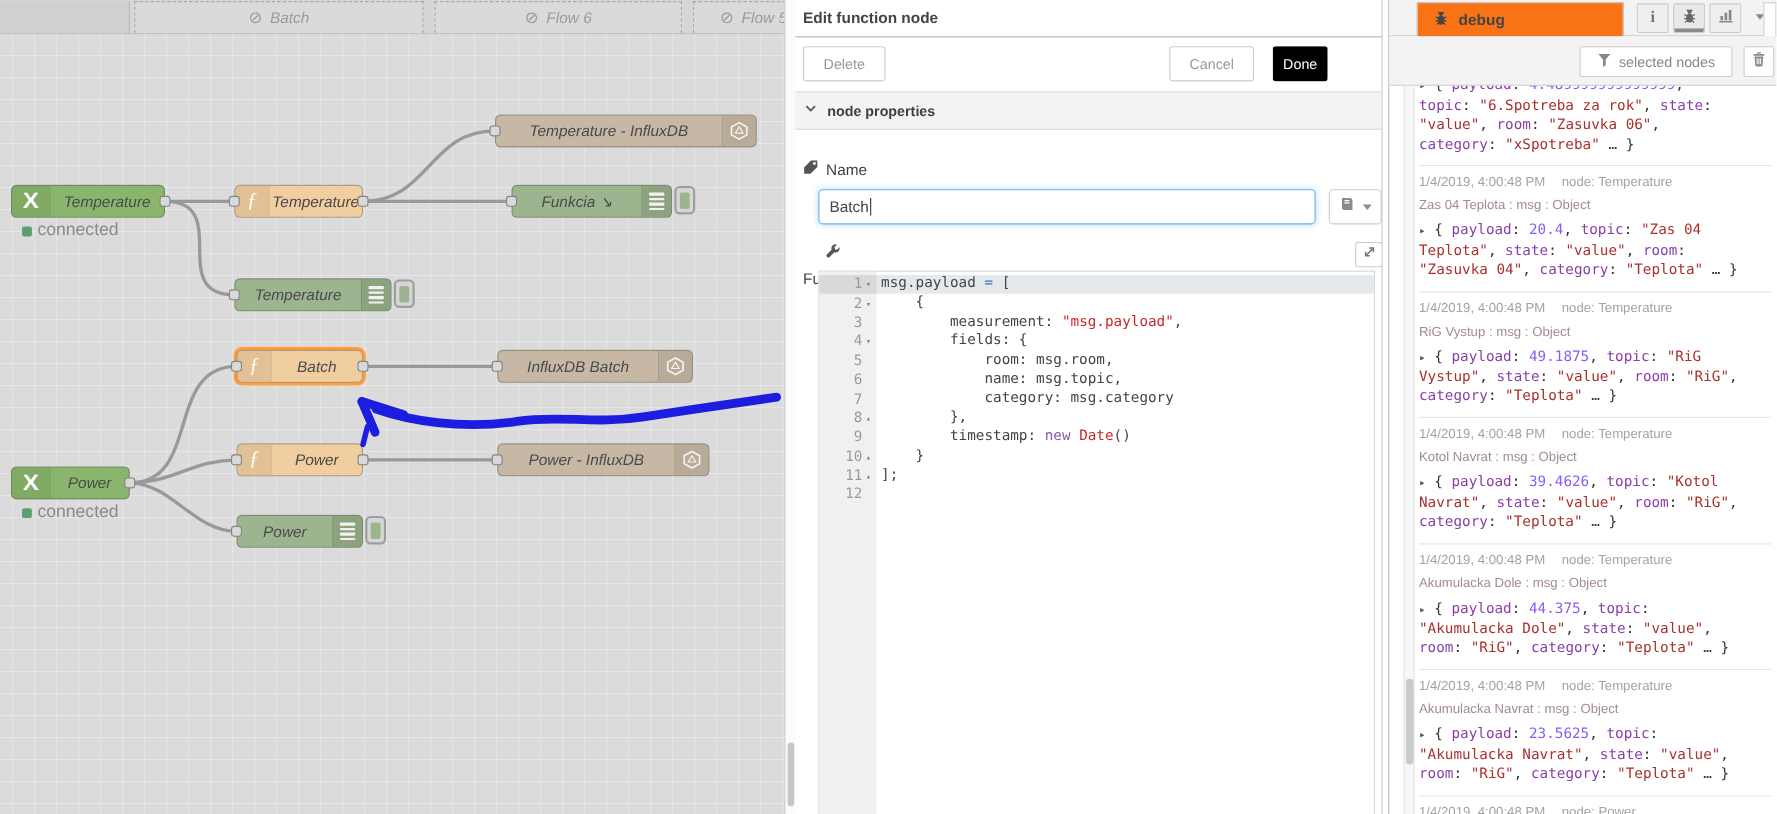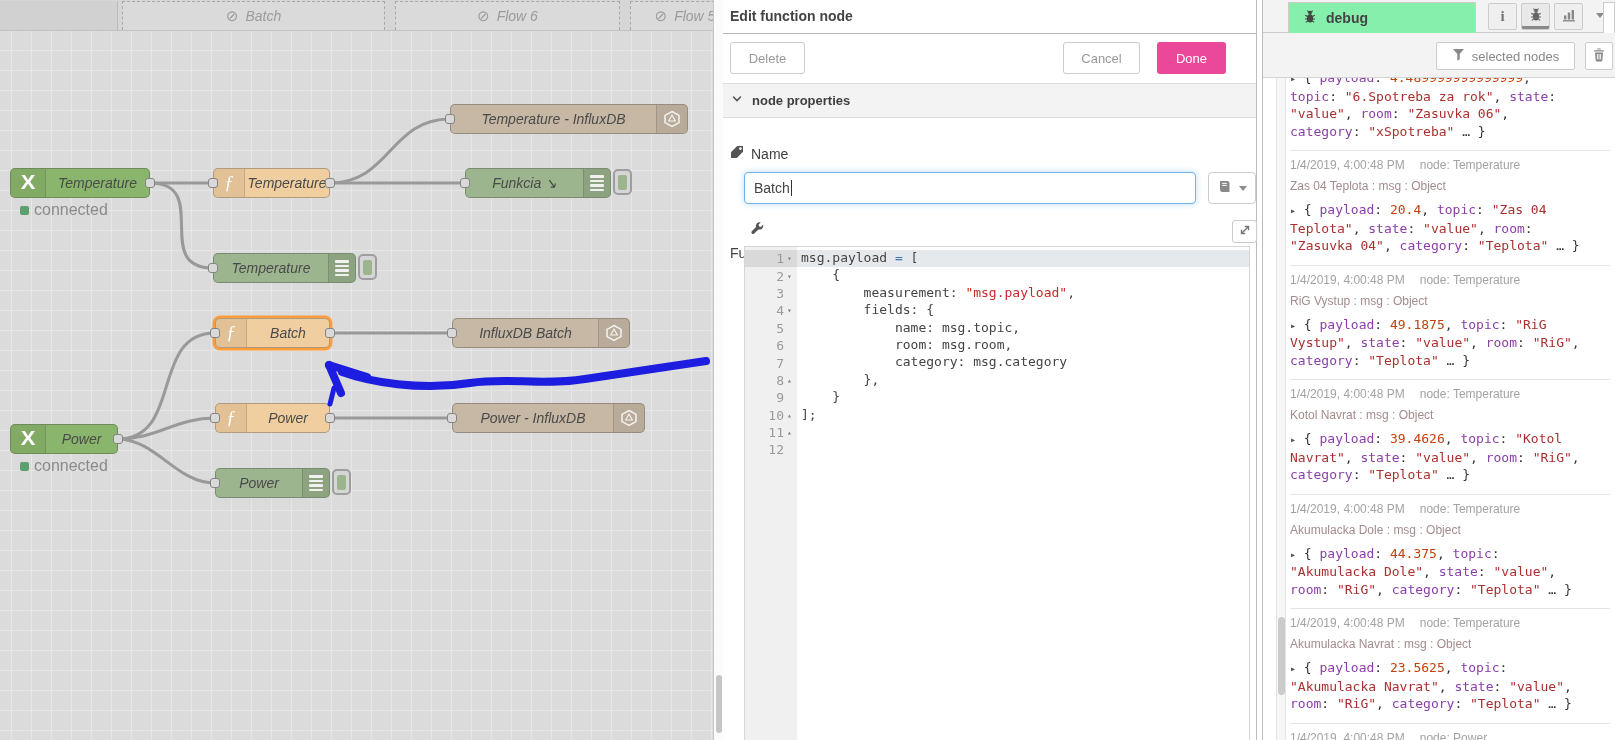--- a/index.html
+++ b/index.html
@@ -81,21 +81,21 @@
   .codearea{flex:1;padding-top:3px;overflow:hidden;}
   .code-row{height:17.4px;white-space:pre;color:#444;padding-left:4px;}
   .code-row.c-active{background:#e6e9ec;}
   .tp{color:#444}.to{color:#4271ae}.ts{color:#c82829}.tk{color:#8959a8}.tc{color:#c82829}
 
   
   .gap{position:absolute;left:1257px;top:0;width:5px;height:740px;background:#fff;z-index:7;}
   .debug{position:absolute;left:1262px;top:0;width:353px;height:740px;background:#fff;border-left:1px solid #bbb;
     box-sizing:border-box;z-index:7;}
   .dbg-header{position:absolute;left:0;top:0;right:0;height:33px;background:#f3f3f3;border-bottom:1px solid #ccc;box-sizing:border-box;}
-  .dbg-tab{position:absolute;left:25px;top:2px;width:188px;height:31px;background:#86efac;border:1px solid #ccc;
+  .dbg-tab{position:absolute;left:25px;top:2px;width:188px;height:31px;background:#f97316;border:1px solid #ccc;
     border-bottom:none;box-sizing:border-box;display:flex;align-items:center;gap:9px;padding-left:14px;
     font-size:14px;font-weight:bold;color:#444;}
   .hdr-btn{position:absolute;top:3px;width:29px;height:27px;background:#efefef;border:1px solid #ccc;border-radius:2px;
     box-sizing:border-box;display:flex;align-items:center;justify-content:center;color:#777;}
   .hdr-btn.active{box-shadow:inset 0 -3px 0 #8a8a8a;background:#e9e9e9;}
   .hdr-caret{position:absolute;left:333px;top:13px;}
   .hdr-corner{position:absolute;right:0;top:2px;width:12px;height:31px;background:#fff;border:1px solid #ccc;border-bottom:none;box-sizing:border-box;}
   .info-i{font-family:"Liberation Serif",serif;font-weight:bold;font-size:15px;color:#777;}
   .dbg-toolbar{position:absolute;left:0;top:33px;right:0;height:45px;background:#f3f3f3;border-bottom:1px solid #d4d4d4;box-sizing:border-box;}
   .sel-btn{position:absolute;left:173px;top:9px;width:139px;height:28px;box-sizing:border-box;background:#fff;
@@ -107,21 +107,21 @@
   .dbg-thumb{position:absolute;left:14.5px;top:617px;width:7px;height:78px;background:#cbcbcb;border-radius:4px;}
   .dbg-list{position:absolute;left:27px;top:78px;right:5px;bottom:0;overflow:hidden;}
   .msg{border-bottom:1px solid #e5e5e5;padding:7px 0 10px;}
   .msg.clipped{margin-top:-9px;padding-top:0;}
   .meta{font-size:12px;color:#a3a3a3;}
   .meta .node-ref{margin-left:15px;}
   .subject{font-size:12px;color:#a38c8c;margin-top:7px;}
   .payload{font-family:"DejaVu Sans Mono",monospace;font-size:13px;line-height:17.5px;color:#333;margin-top:8px;
     width:292px;white-space:pre-wrap;overflow-wrap:break-word;}
   .pcaret{font-size:10px;color:#555;}
-  .pk{color:#8a3fa8}.pn{color:#c2410c}.ps{color:#a9302e}
+  .pk{color:#8a3fa8}.pn{color:#8b5cf6}.ps{color:#a9302e}
 </style>
 </head>
 <body>
 
 <div class="ws-canvas">
   <svg class="wires">
       <path d="M150 183 C178 183 185 183 213 183" fill="none" stroke="#999999" stroke-width="3" stroke-linecap="round"></path>
       <path d="M150 183 C212 183 151 268 213 268" fill="none" stroke="#999999" stroke-width="3" stroke-linecap="round"></path>
       <path d="M330 183 C390 183 390 119 450 119" fill="none" stroke="#999999" stroke-width="3" stroke-linecap="round"></path>
       <path d="M330 183 C375 183 420 183 465 183" fill="none" stroke="#999999" stroke-width="3" stroke-linecap="round"></path>
@@ -300,21 +300,21 @@
   <div class="thumb"></div>
 </div>
 
 <div class="tray">
   <div class="tray-header">
     <span class="tray-title">Edit function node</span>
   </div>
 
   <div class="btn" style="left:7px;width:75px;">Delete</div>
   <div class="btn" style="left:340px;width:77px;">Cancel</div>
-  <div class="btn btn-done" id="done-btn" style="left: 434px; width: 69px; background: #ec4899;">Done</div>
+  <div class="btn btn-done" id="done-btn" style="left: 434px; width: 50px; background: #000000;">Done</div>
 
   <div class="section-bar">
     <span>
       <svg width="12" height="12" viewBox="0 0 12 12">
           <path d="M2.5 4 L6 7.5 L9.5 4" stroke="#555" stroke-width="1.6" fill="none" stroke-linecap="round"></path>
         </svg>
     </span>
     <span>node properties</span>
   </div>
 
@@ -411,24 +411,25 @@
         <div class="gutter-row">
           <span class="num">12</span>
           <span class="fold"></span>
         </div>
       </div>
     <div class="codearea" id="codearea">
         <div class="code-row c-active"><span class="tp">msg.payload </span><span class="to">=</span><span class="tp"> [</span></div>
         <div class="code-row"><span class="tp">    {</span></div>
         <div class="code-row"><span class="tp">        measurement: </span><span class="ts">"msg.payload"</span><span class="tp">,</span></div>
         <div class="code-row"><span class="tp">        fields: {</span></div>
+        <div class="code-row"><span class="tp">            room: msg.room,</span></div>
         <div class="code-row"><span class="tp">            name: msg.topic,</span></div>
-        <div class="code-row"><span class="tp">            room: msg.room,</span></div>
         <div class="code-row"><span class="tp">            category: msg.category</span></div>
         <div class="code-row"><span class="tp">        },</span></div>
+        <div class="code-row"><span class="tp">        timestamp: </span><span class="tk">new</span><span class="tp"> </span><span class="tc">Date</span><span class="tp">()</span></div>
         <div class="code-row"><span class="tp">    }</span></div>
         <div class="code-row"><span class="tp">];</span></div>
       </div>
   </div>
 </div>
 
 <div class="gap"></div>
 
 <div class="debug">
   <div class="dbg-header">

